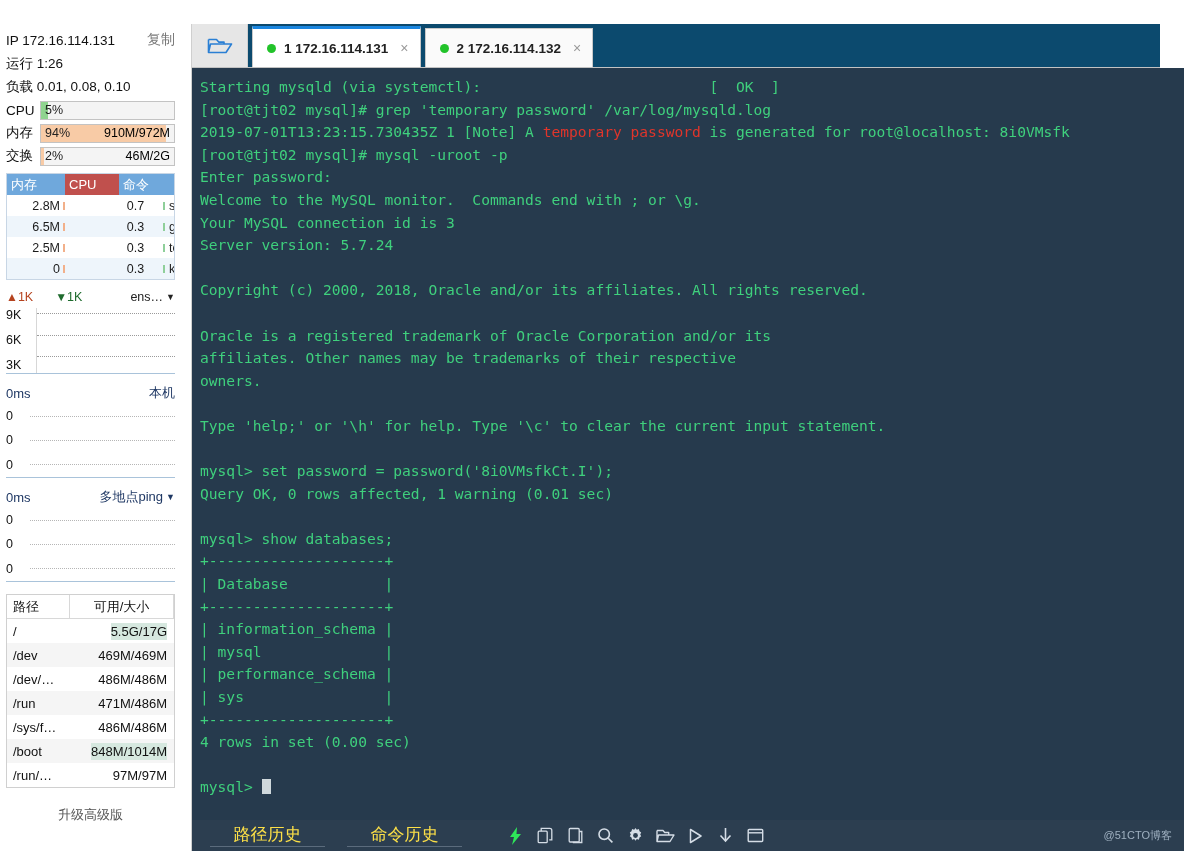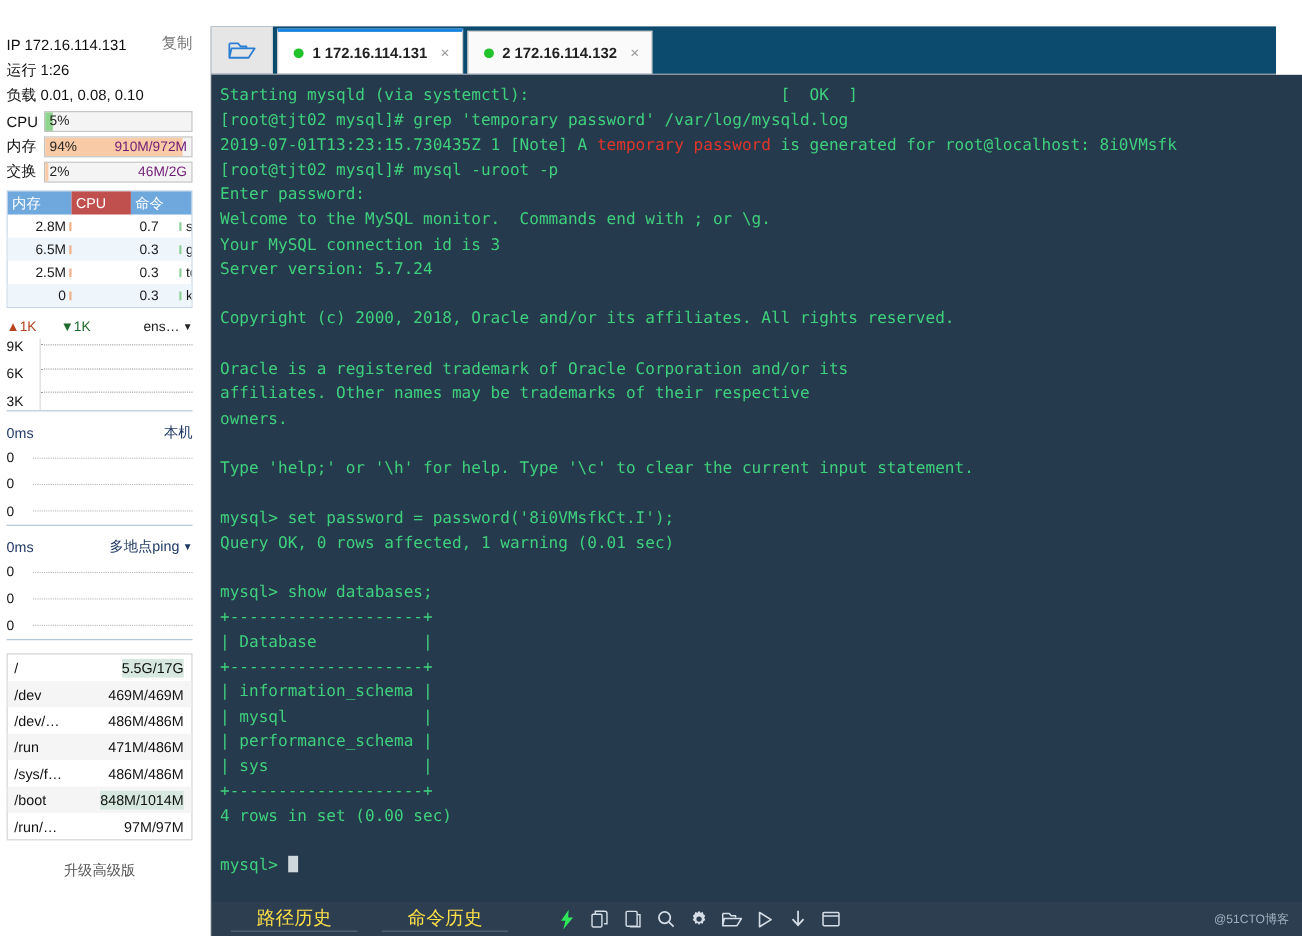--- a/index.html
+++ b/index.html
@@ -48,21 +48,21 @@
   .meter {
     position: relative; flex: 1; height: 19px;
     border: 1px solid #c3c3c3; background: #f4f4f4;
     display: flex; align-items: center; overflow: hidden;
   }
   .meter .fill { position: absolute; left: 0; top: 0; bottom: 0; }
   .meter .pct {
     position: relative; font-size: 12.5px; color: #222; padding-left: 4px; z-index: 2;
   }
   .meter .val {
-    position: relative; margin-left: auto; font-size: 12.5px; color: #701a75;
+    position: relative; margin-left: auto; font-size: 12.5px; color: #000000;
     padding-right: 4px; z-index: 2;
   }
 
   
   .proc { margin-top: 6px; border: 1px solid #c8d6e5; }
   .proc-head { display: flex; height: 21px; }
   .proc-head div { font-size: 13px; color: #fff; display: flex; align-items: center; padding-left: 4px; }
   .ph-mem { width: 58px; background: #6fa8dc; }
   .ph-cpu { width: 54px; background: #c0504d; }
   .ph-cmd { flex: 1; background: #6fa8dc; }
@@ -433,20 +433,26 @@
               <span class="pg"></span>
             </div>
           <div class="prow">
               <span class="py">0</span>
               <span class="pg"></span>
             </div>
         </div>
       </div>
 
       <div class="disk">
+        <div class="disk-head">
+          <div class="dh1">路径</div>
+          <div class="dsep"></div>
+          <div class="dh2">可用/大小</div>
+          <div class="dsep"></div>
+        </div>
         <div class="disk-row">
           <div class="dr-path">/</div>
           <div class="dr-val"><span class="hl">5.5G/17G</span></div>
         </div>
         <div class="disk-row alt">
           <div class="dr-path">/dev</div>
           <div class="dr-val">469M/469M</div>
         </div>
         <div class="disk-row">
           <div class="dr-path">/dev/…</div>

